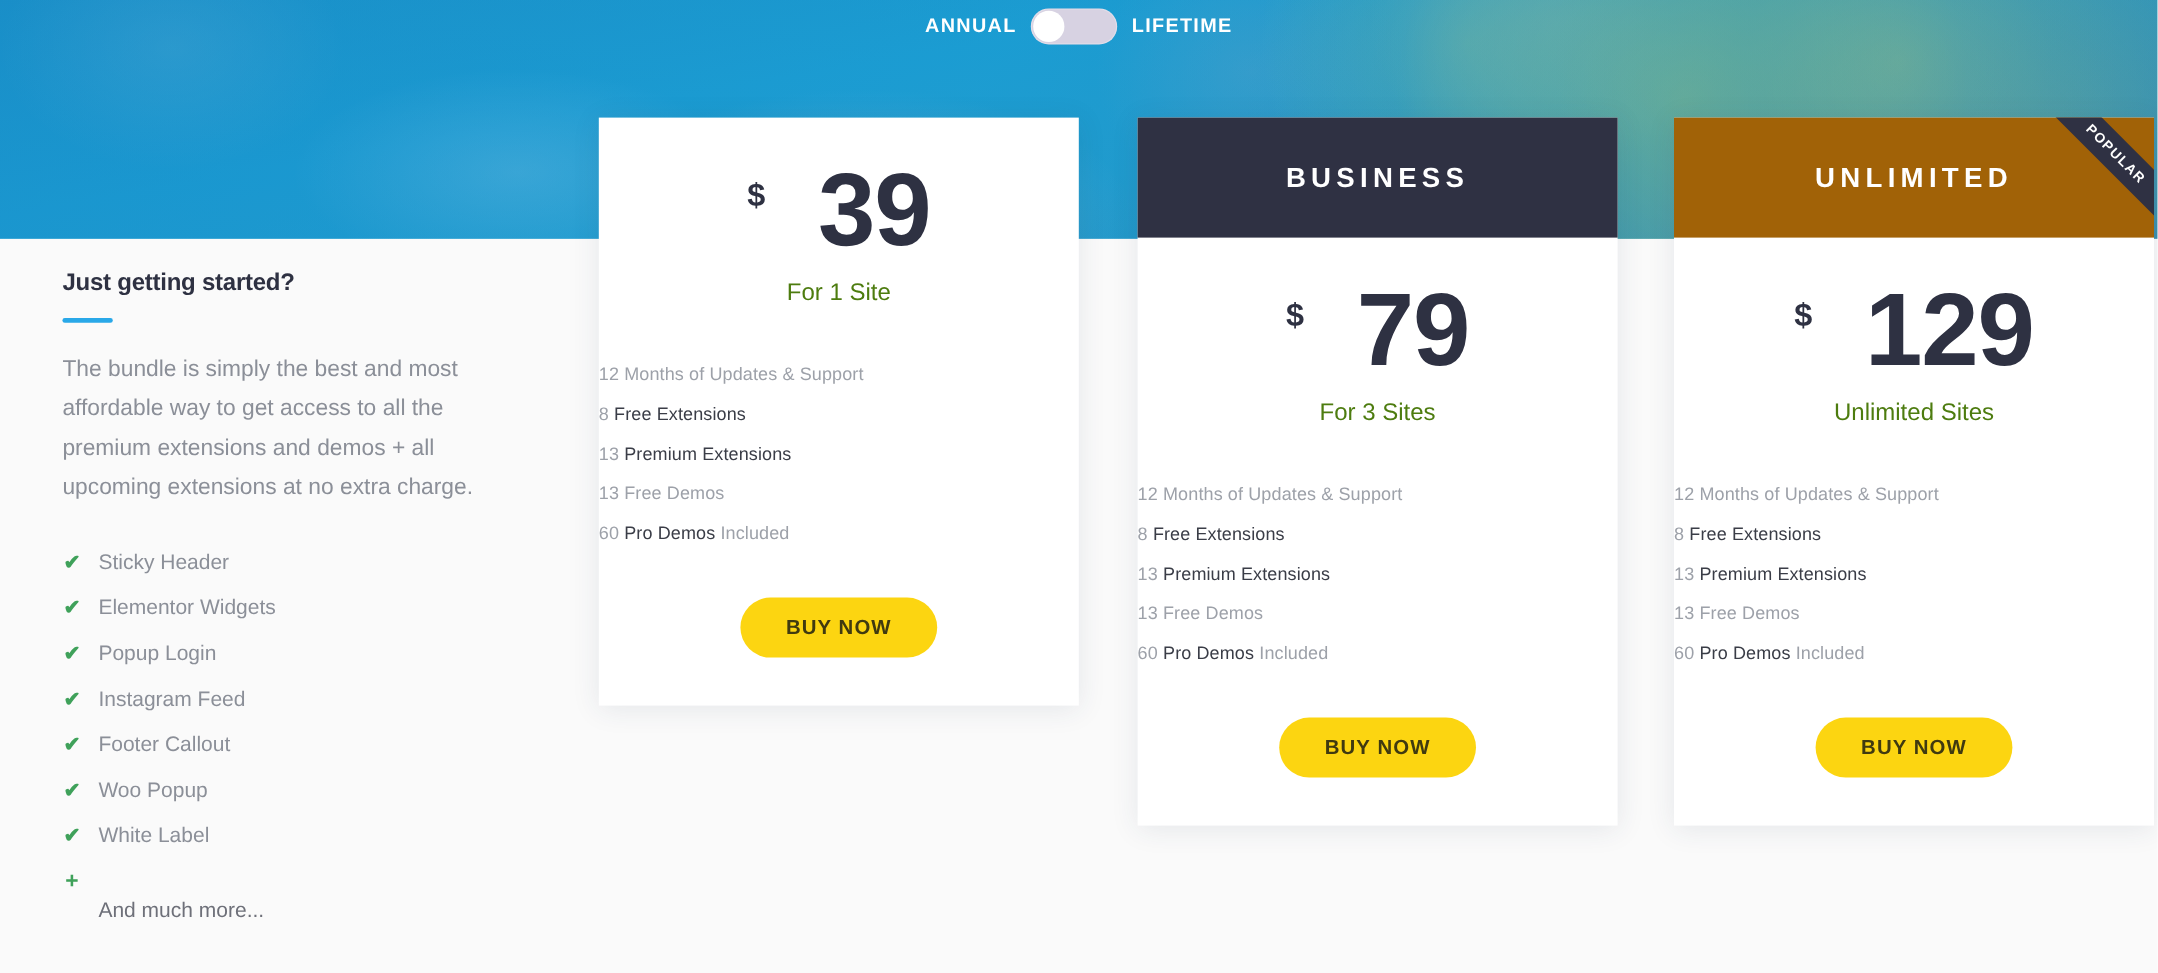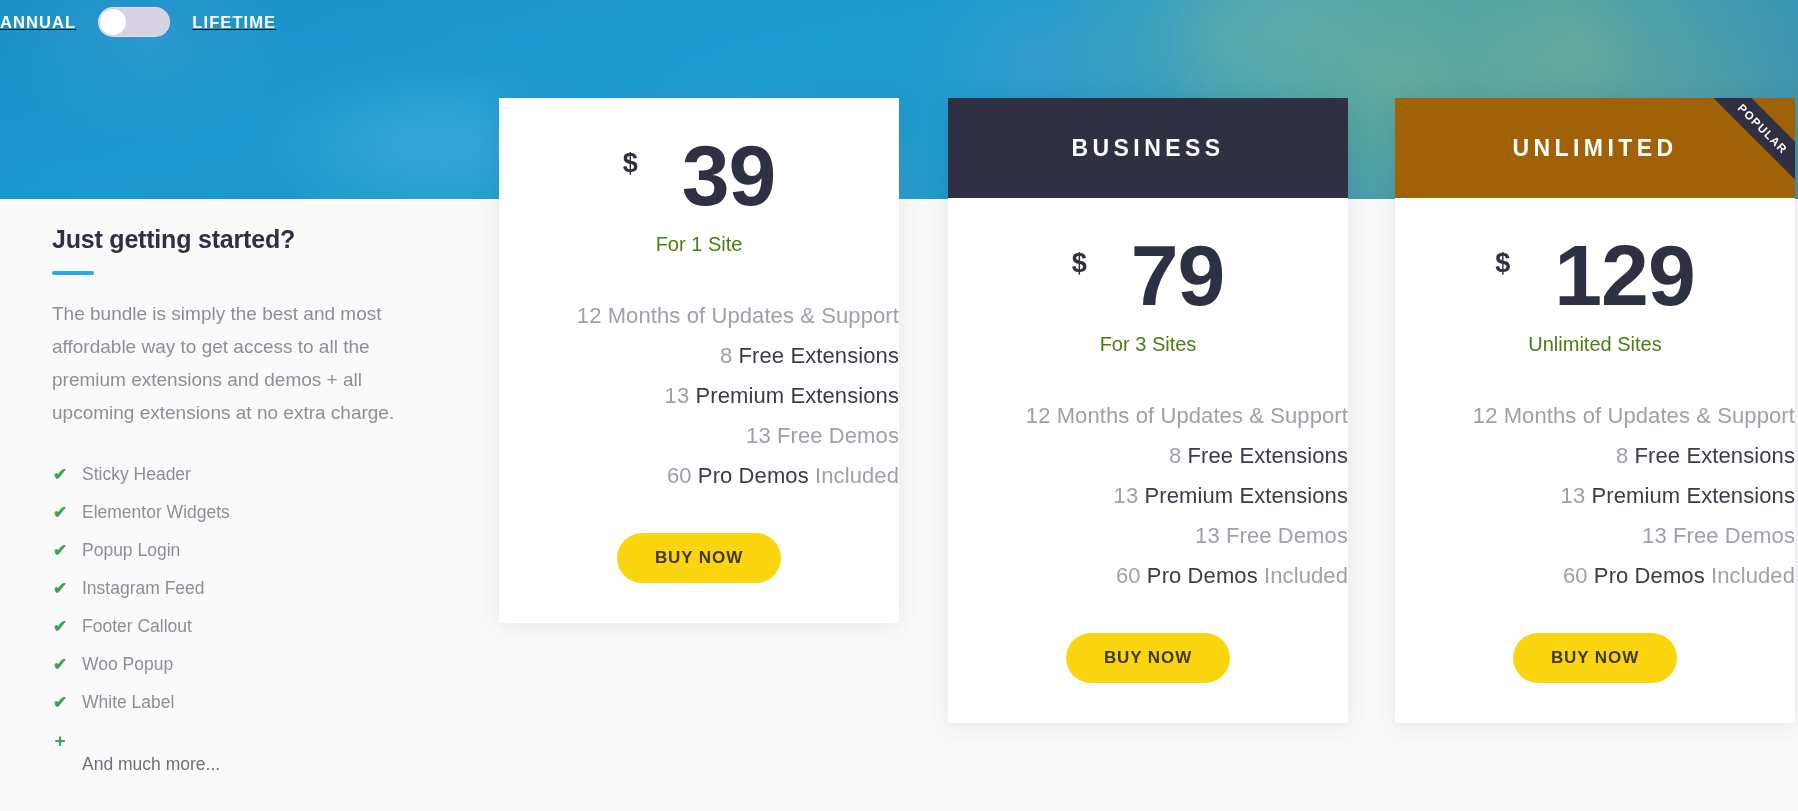--- a/index.html
+++ b/index.html
@@ -28,42 +28,41 @@
       linear-gradient(170deg, #1a93c9 0%, #1b9fd4 35%, #219fd0 60%, #2f93bd 100%);
   }
   .hero-tint {
     position:absolute; inset:0;
     background:linear-gradient(120deg, rgba(24,135,198,0.40) 0%, rgba(28,150,205,0.28) 45%, rgba(40,120,170,0.42) 100%);
   }
 
   
   .toggle-bar {
     position:absolute; left:0; top:0; width:1798px; height:44px;
-    display:flex; align-items:center; gap:22px;
+    display:flex; align-items:center; justify-content:center; gap:12px;
     z-index:20;
-    text-decoration:underline;
   }
   .toggle-label {
     color:#ffffff; font-size:16.5px; font-weight:700;
     letter-spacing:1.1px;
   }
   .toggle-switch {
     width:72px; height:30px; border-radius:15px;
     background:#d7d2e2; position:relative; cursor:pointer;
     box-shadow:inset 0 0 0 1px rgba(255,255,255,0.25);
   }
   .toggle-knob {
     position:absolute; left:2px; top:2px; width:26px; height:26px;
     border-radius:50%; background:#ffffff;
   }
 
   
   .left-col { position:absolute; left:52px; top:225px; width:390px; }
   .left-title {
-    font-size:25px; font-weight:700; color:#2e3142; letter-spacing:-0.2px;
+    font-size:20px; font-weight:700; color:#2e3142; letter-spacing:-0.2px;
   }
   .title-rule {
     width:42px; height:4px; background:#29a8e8; margin:17px 0 22px 0; border-radius:2px;
   }
   .left-desc {
     font-size:19px; line-height:1.74; color:#8b8f98; width:372px;
   }
   .feature-list { margin-top:26px; list-style:none; }
   .feature-item {
     display:flex; align-items:center; gap:14px; height:38px;
@@ -112,21 +111,21 @@
   .price-val {
     font-size:86px; font-weight:700; color:#2e3142;
     line-height:0.92; letter-spacing:-1px;margin-left:41px;
   }
   .price-sub {
     margin-top:18px; font-size:20px; color:#4d7c0f;
   }
 
   .feat-lines { margin-top:40px; width:100%; }
   .feat-line {
-    text-align:right; font-size:22px; color:#4a4d57;
+    text-align:left; font-size:15px; color:#4a4d57;
     line-height:1; padding:9px 0; letter-spacing:0.1px;
   }
   .feat-line .num { color:#9da1a9; }
   .feat-line .dim  { color:#9da1a9; }
   .feat-line .strong { color:#3a3d47; }
 
   .buy-wrap { margin-top:37px; padding-bottom:40px; }
   .buy-btn {
     display:block; border:none; cursor:pointer;
     background:#fcd511; color:#403a10;

